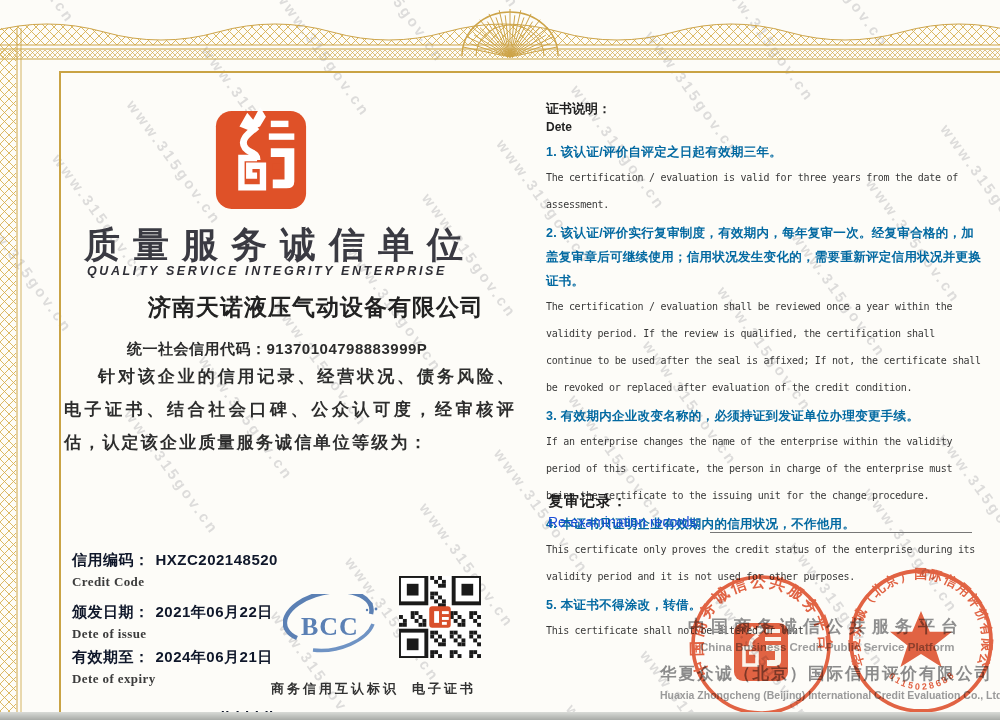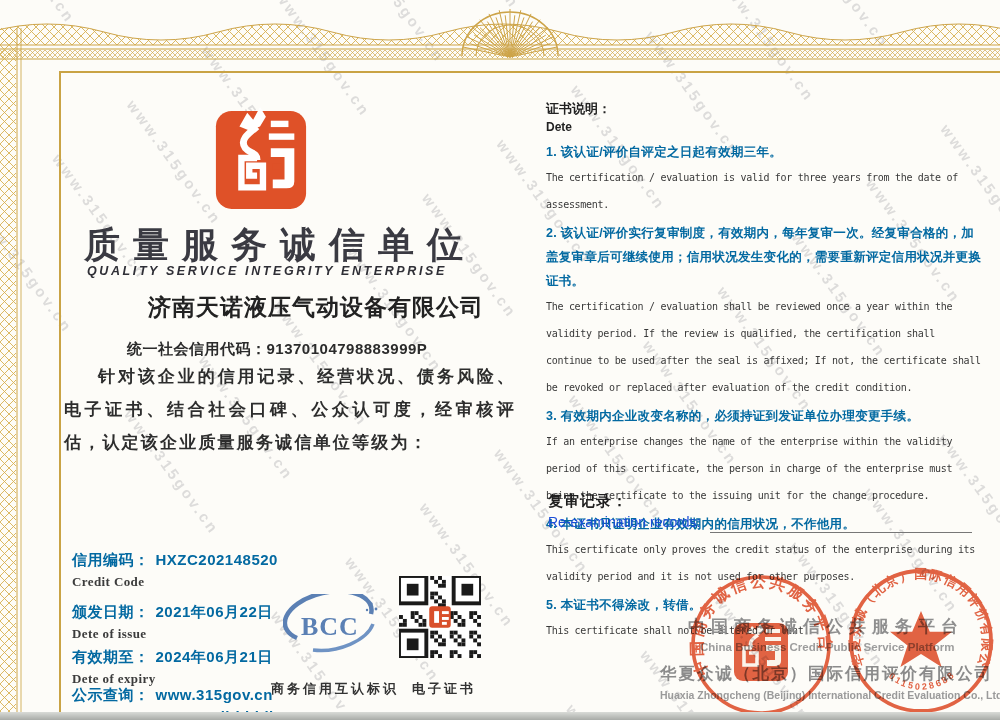--- a/index.html
+++ b/index.html
@@ -30,21 +30,21 @@
   .company{left:100px;top:292px;font-size:23px;font-weight:700;color:#222;
            letter-spacing:1px;white-space:nowrap;z-index:3;margin-left:48px;}
   .uscc{left:127px;top:332px;font-size:15px;font-weight:700;color:#2b2b2b;
         letter-spacing:.5px;z-index:3;margin-top:8px;}
   .statement{left:64px;top:360px;width:452px;font-size:17px;line-height:33px;
              font-weight:600;color:#2d2d2d;letter-spacing:2.2px;text-indent:2em;
              text-align:justify;z-index:3;}
   .grade{left:148px;top:433px;font-family:"DejaVu Serif",serif;font-size:70px;
          font-weight:700;color:#d6462c;letter-spacing:40px;z-index:3;}
 
-  .detail{z-index:3;font-size:15px;font-weight:700;color:#0369a1;letter-spacing:.5px;}
+  .detail{z-index:3;font-size:15px;font-weight:700;color:#0f172a;letter-spacing:.5px;}
   .detail .lab{margin-right:6px;}
   .sub-en{z-index:3;font-size:13px;font-weight:600;color:#3c3c3c;letter-spacing:.4px;font-family:Liberation Serif, serif;}
 
   .bcc{left:283px;top:594px;z-index:3;}
   .qr{left:399px;top:576px;z-index:3;}
   .badge-lab{z-index:3;font-size:13px;font-weight:700;color:#333;letter-spacing:3px;}
 
   
   .notes{left:546px;top:96px;width:438px;z-index:3;}
   .notes .nt-cn{margin:4px 0 2px 0;font-size:13px;font-weight:700;color:#222;}
@@ -132,23 +132,20 @@
   <div class="abs detail" style="left:72px;top:603px">
     <span class="lab">颁发日期：</span><span>2021年06月22日</span>
   </div>
   <div class="abs sub-en" style="left:72px;top:626px">Dete of issue</div>
 
   <div class="abs detail" style="left:72px;top:648px">
     <span class="lab">有效期至：</span><span>2024年06月21日</span>
   </div>
   <div class="abs sub-en" style="left:72px;top:671px">Dete of expiry</div>
 
-  <div class="abs detail" style="left:72px;top:686px">
-    <span class="lab">公示查询：</span><span>www.315gov.cn</span>
-  </div>
   <div class="abs detail" style="left:151px;top:708px">www.creditbidding.org.cn</div>
 
   <svg class="abs bcc" width="100" height="62" viewBox="0 0 100 62">
     <path d="M14,44 A44,24 -12 1 1 88,20" stroke="#5b80b4" stroke-width="4.5" fill="none"></path>
     <path d="M90,30 A44,25 -12 0 1 30,56" stroke="#6f93c4" stroke-width="3.5" fill="none"></path>
     <circle cx="88" cy="10" r="1.8" fill="#5b80b4"></circle>
       <circle cx="93" cy="15" r="1.4" fill="#5b80b4"></circle>
     <circle cx="84" cy="16" r="1.2" fill="#5b80b4"></circle>
     <text x="18" y="41" font-family="Liberation Serif,serif" font-weight="bold" font-size="26" fill="#5b80b4" letter-spacing="1">BCC</text>
   </svg>

